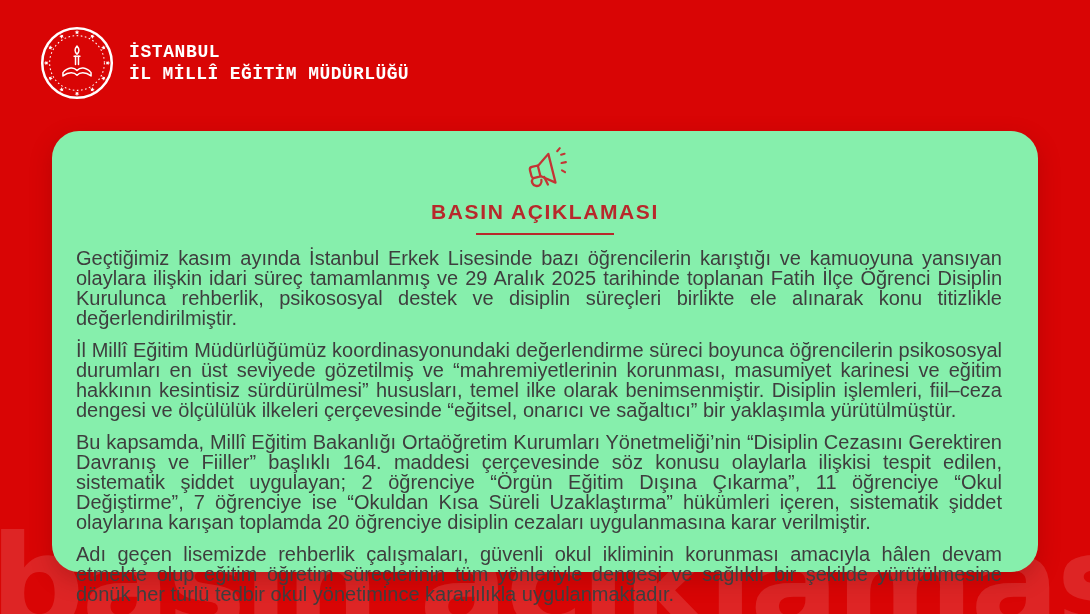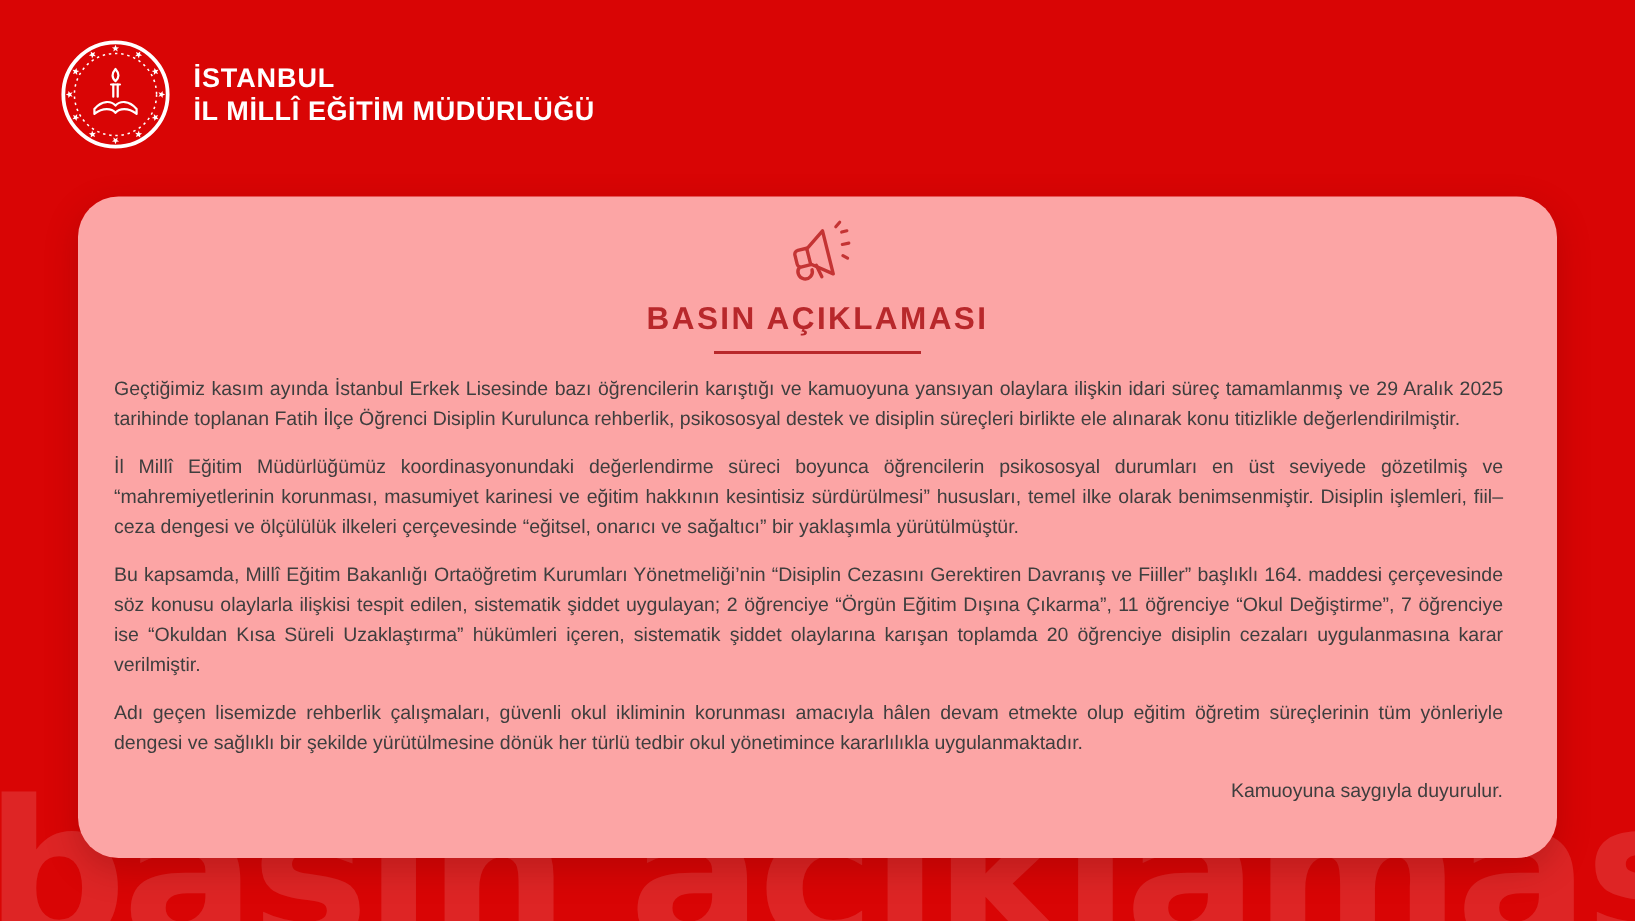--- a/index.html
+++ b/index.html
@@ -29,35 +29,36 @@
 
   
   .brand {
     position: absolute;
     top: 26px; left: 40px;
     display: flex;
     align-items: center;
     gap: 15px;
     color: #ffffff;
     z-index: 3;
+    font-family: Liberation Mono, monospace;
   }
   .brand-logo { width: 74px; height: 74px; flex: 0 0 auto; }
   .brand-name-1 {
     font-size: 18px; font-weight: 800; letter-spacing: 0.6px; line-height: 1.25;
   }
   .brand-name-2 {
     font-size: 18px; font-weight: 700; letter-spacing: 0.4px; line-height: 1.25;
   }
 
   
   .card {
     position: absolute;
     left: 52px; top: 131px;
     width: 986px; height: 441px;
-    background: #fca5a5;
+    background: #86efac;
     border-radius: 27px;
     box-shadow: 0 8px 22px rgba(90,0,0,0.25);
     z-index: 2;
     padding: 15px 24px 14px 24px;
   }
 
   .card-head { text-align: center; }
   .mega-icon { display: inline-block; width: 56px; height: 47px; }
   .press-title {
     margin: 3px 0 0 0;
@@ -68,21 +69,21 @@
   }
   .title-rule {
     width: 138px; height: 2px;
     background: #b8282b;
     margin: 9px auto 13px auto;
     border: none;
   }
 
   .card p {
     margin: 0 12px 12px 0;
-    font-size: 13px;
+    font-size: 20px;
     line-height: 20px;
     color: #3e3e3e;
     text-align: justify;
   }
   .card p.closing { margin-bottom: 0; text-align: right; }
 </style>
 </head>
 <body>
 
 <div class="watermark">basın açıklaması</div>

